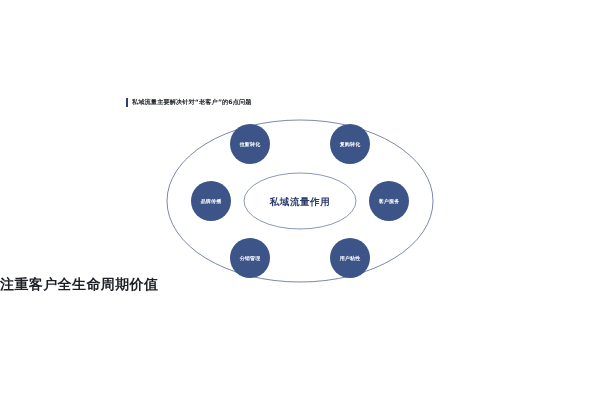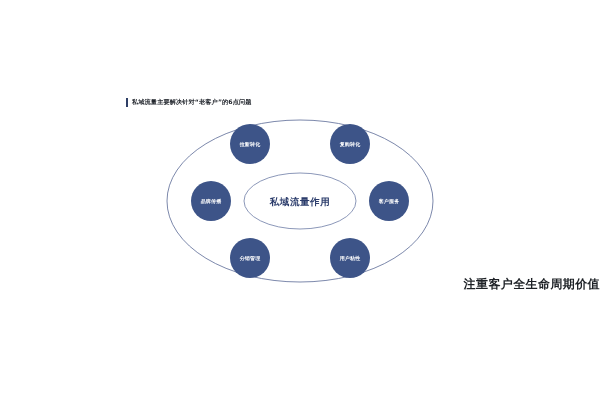--- a/index.html
+++ b/index.html
@@ -81,22 +81,22 @@
     dominant-baseline: central;
     letter-spacing: 0.6px;
   }
 
   
   #caption {
     position: absolute;
     left: 0;
     top: 276px;
     width: 600px;
-    text-align: right;
-    font-size: 12px;
+    text-align: left;
+    font-size: 14px;
     font-weight: bold;
     color: #1d2126;
     letter-spacing: 0.4px;
   }
 
   
   #watermark {
     position: absolute;
     left: 338px;
     top: 303px;

